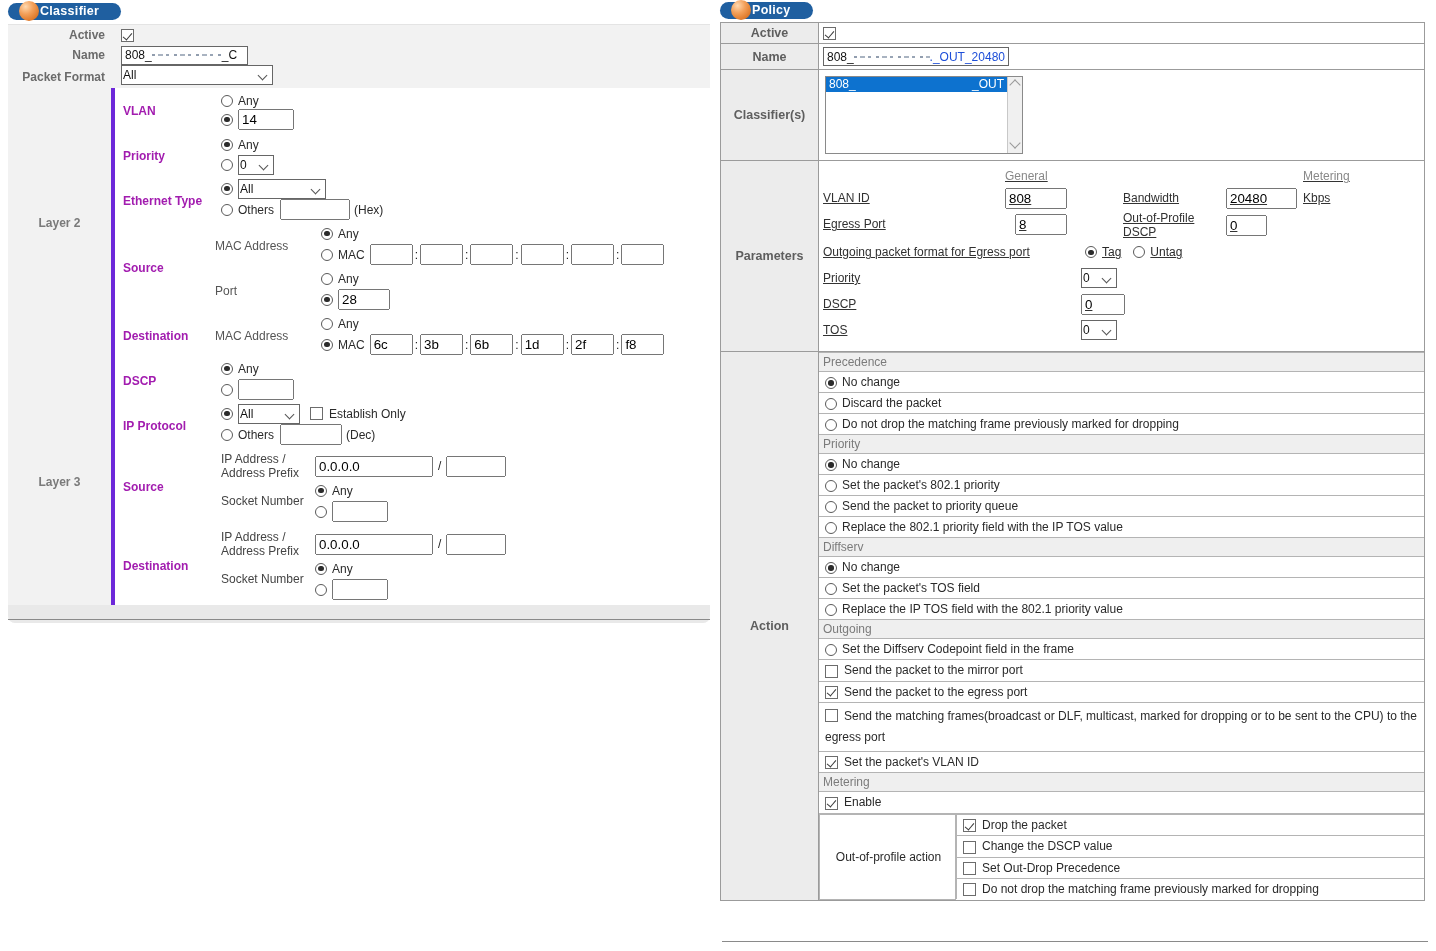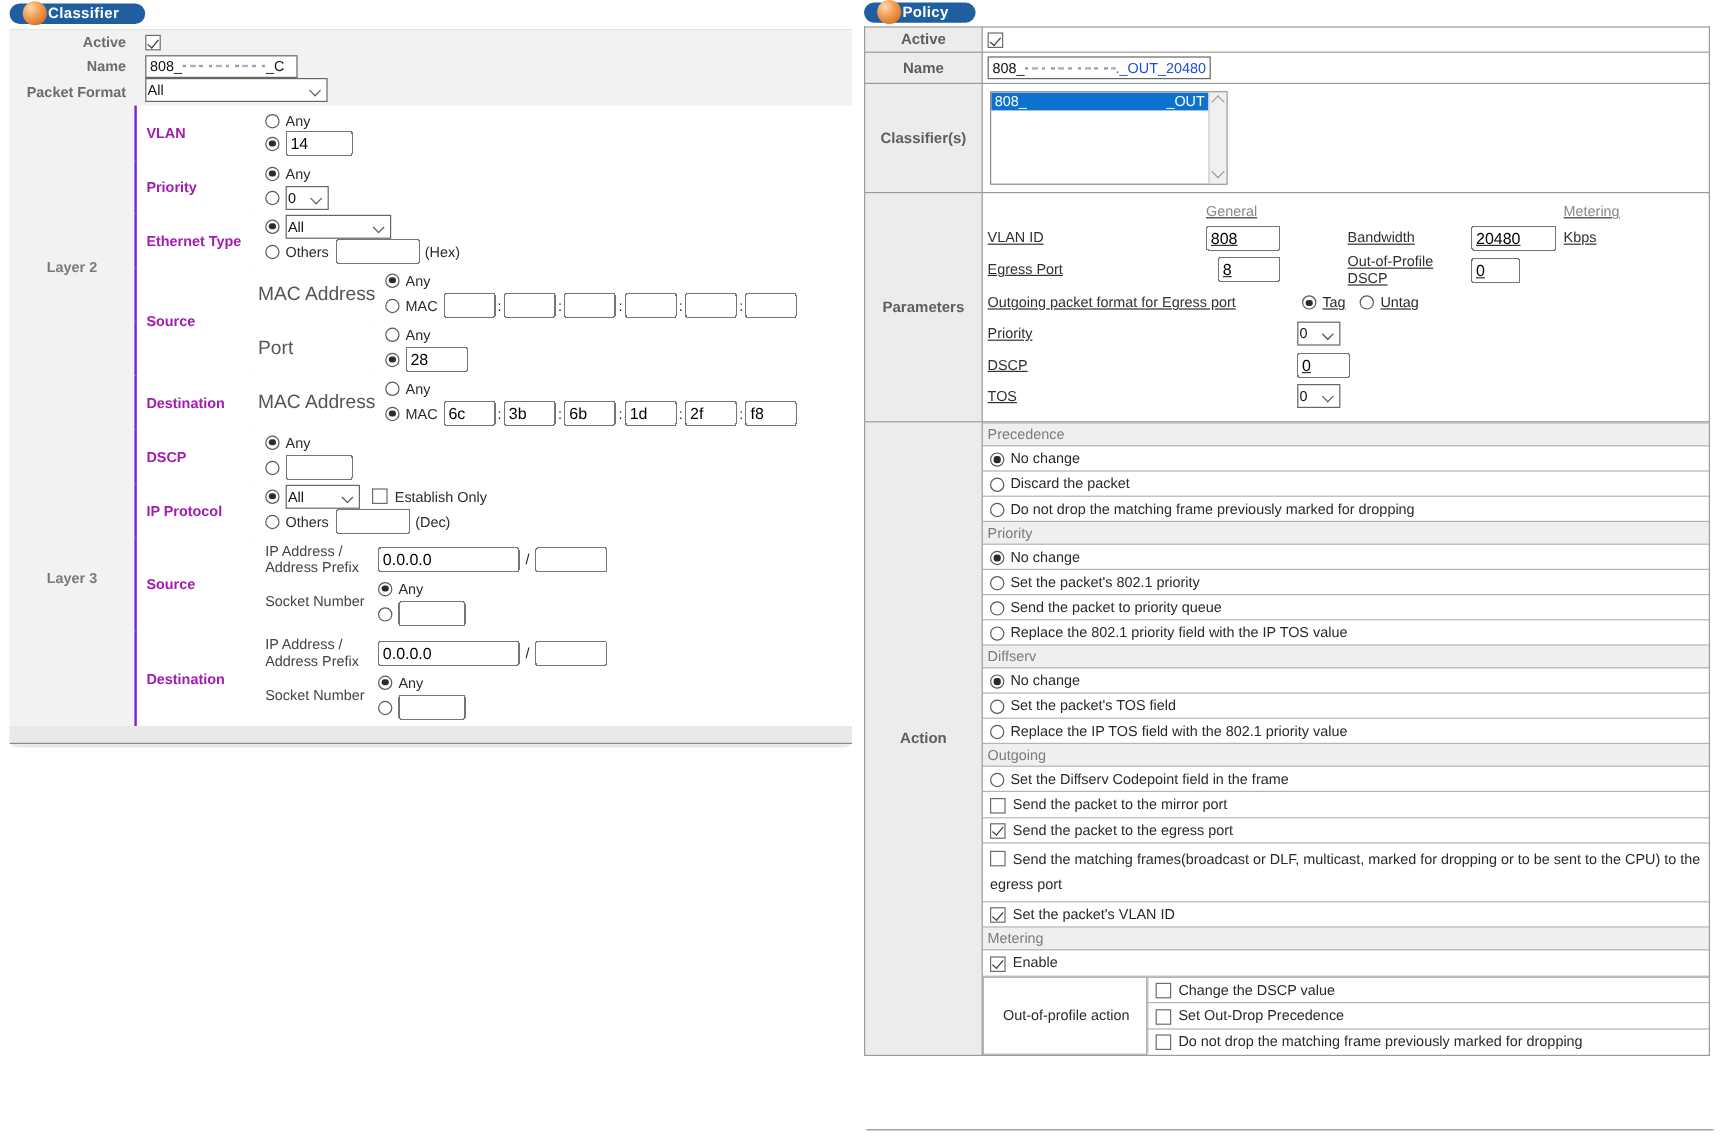--- a/index.html
+++ b/index.html
@@ -59,28 +59,28 @@
     color: #6b6b6b;
     font-weight: bold;
     font-size: 12px;
   }
   .layercol {
     width: 105px;
     background: #f2f2f2;
     text-align: center;
     color: #7a7a7a;
     font-weight: bold;
-    border-right: 2px solid #6d28d9;
+    border-right: 4px solid #6d28d9;
     vertical-align: middle;
   }
   .fieldcol { background: #ffffff; padding-left: 8px !important; }
   .subtitle {
     width: 100px;
     color: #555555;
-    font-size: 16px;
+    font-size: 12px;
     padding-left: 2px !important;
   }
   .ftitle {
     color: #a21caf;
     font-weight: bold;
     font-size: 12px;
     width: 100px;
     padding-left: 8px !important;
   }
 
@@ -737,20 +737,25 @@
                   </tr>
             <tr>
               <td style="padding:0 !important;border-bottom:none">
                 <table style="border-collapse:collapse;width:100%">
                   <tbody>
                           <tr>
                     <td class="oop-lbl">Out-of-profile action</td>
                     <td style="padding:0;border:none">
                       <table class="oop">
                         <tbody>
+                                  <tr>
+                                    <td>
+                          <span class="chk on"></span><span>Drop the packet</span>
+                        </td>
+                                  </tr>
                         <tr>
                                     <td>
                           <span class="chk"></span><span>Change the DSCP value</span>
                         </td>
                                   </tr>
                         <tr>
                                     <td>
                           <span class="chk"></span><span>Set Out-Drop Precedence</span>
                         </td>
                                   </tr>

